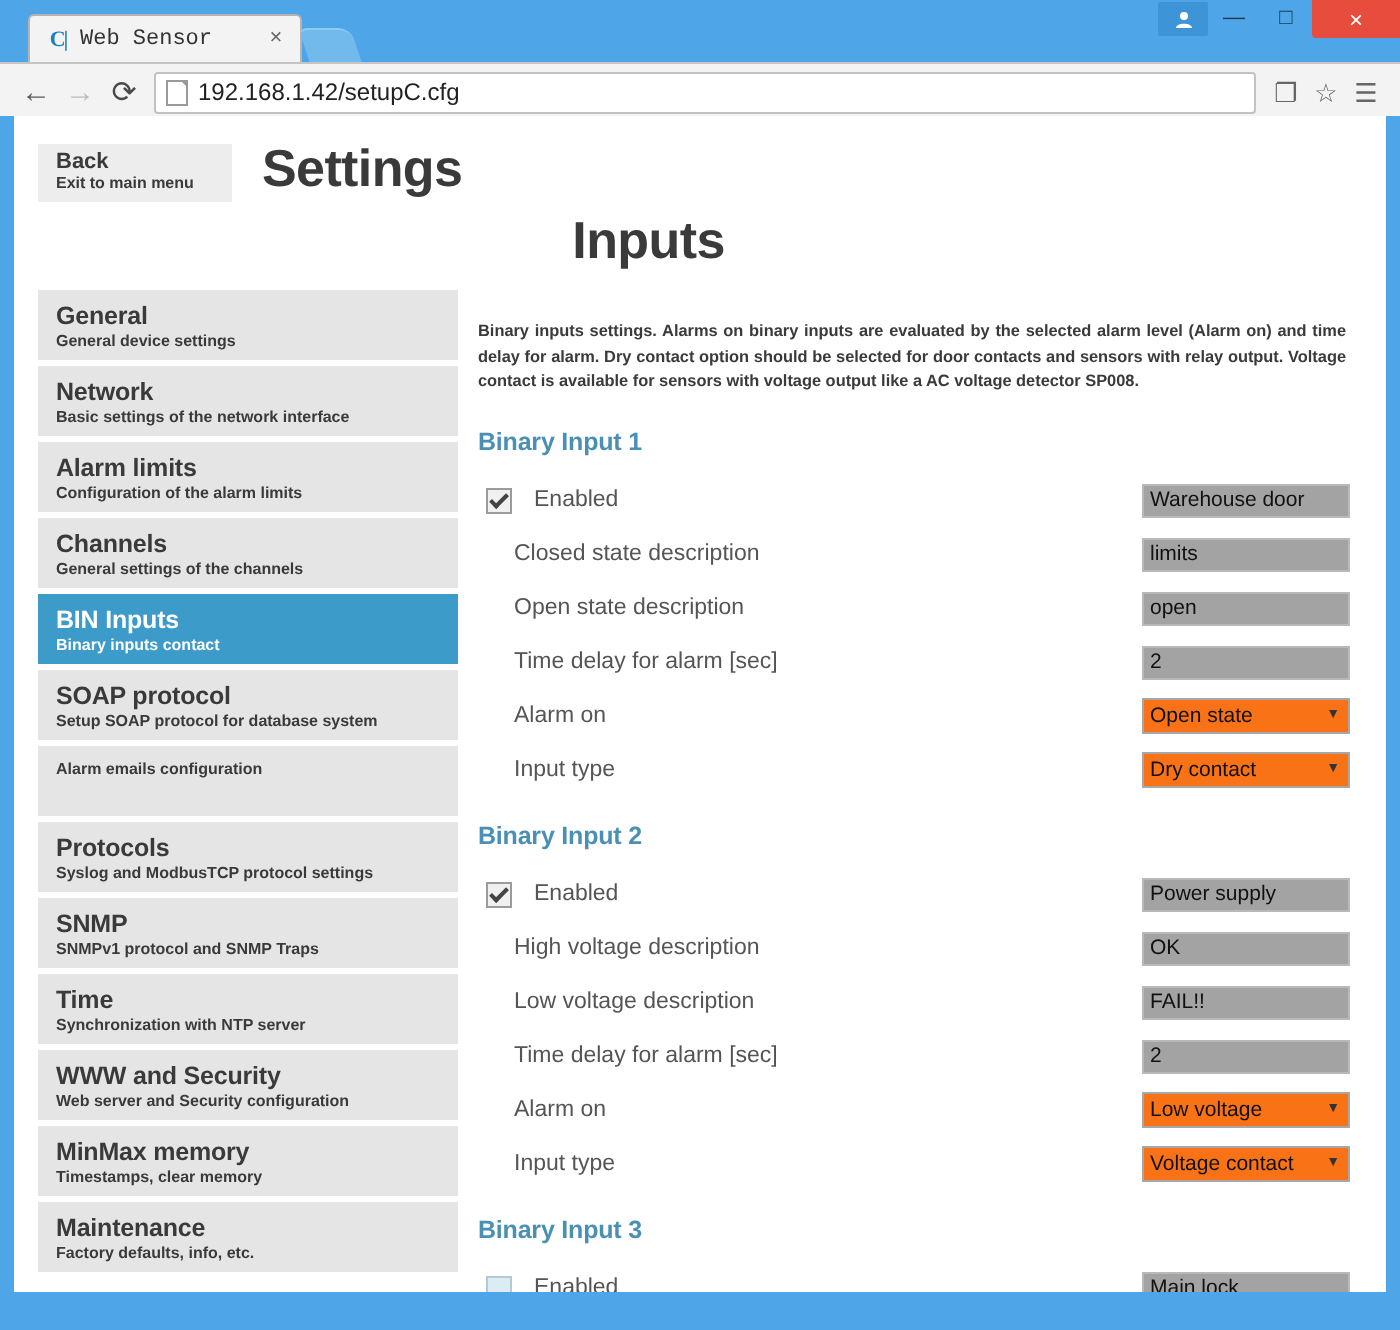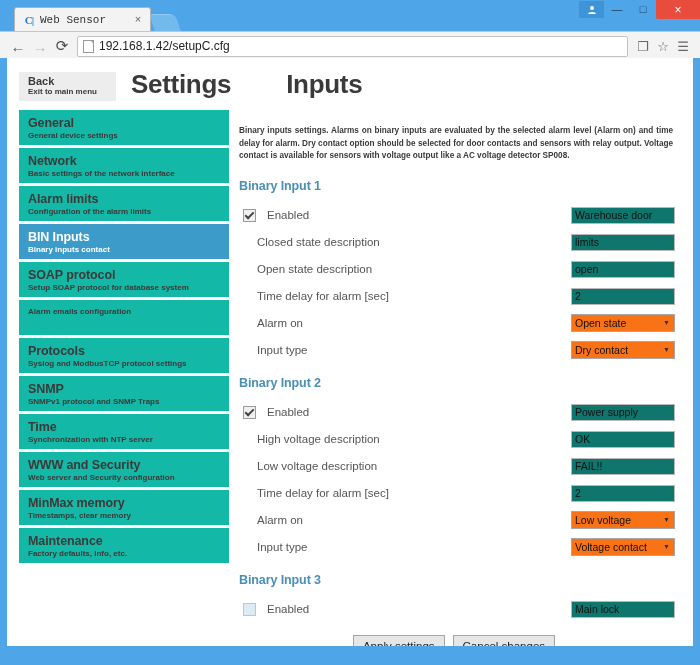--- a/index.html
+++ b/index.html
@@ -184,32 +184,33 @@
     margin-left: 15px;
     line-height: 32px;
     letter-spacing: -0.3px;
   }
   .inputs-title {
     font-size: 26px; font-weight: bold;
     color: #3a3a3a;
     margin-left: 55px;
     line-height: 32px;
     letter-spacing: -0.3px;
+    margin-top: 36px;
   }
 
   
   .body-wrap { display: flex; }
 
   .sidebar {
     width: 222px;
     padding: 9px 0 0 12px;
     flex-shrink: 0;
   }
   .menu-item {
-    background: #14b8a6;
+    background: #e5e5e5;
     margin-bottom: 3px;
     padding: 6px 8px 7px 9px;
     height: 35px;
   }
   .menu-item.active { background: #3d9bc9; }
   .menu-item .m-title {
     font-size: 12.5px; font-weight: bold; color: #3a3a3a;
     line-height: 14px;
     letter-spacing: -0.1px;
   }
@@ -270,21 +271,21 @@
     margin-bottom: 2px;
   }
   .cb-box.unchecked {
     background: #dcecf5;
     border-color: #b5c9d4;
   }
   .fld {
     width: 104px;
     height: 17px;
     border: 1px solid #b9b9b9;
-    background: #0f766e;
+    background: #a3a3a3;
     font-size: 10.5px;
     color: #111;
     padding: 0 3px;
     line-height: 15px;
     flex-shrink: 0;
     overflow: hidden;
     white-space: nowrap;
     font-family: "Liberation Sans", sans-serif;
   }
   .sel {
@@ -382,20 +383,24 @@
               <div class="m-sub">General device settings</div>
             </div>
             <div class="menu-item">
               <div class="m-title">Network</div>
               <div class="m-sub">Basic settings of the network interface</div>
             </div>
             <div class="menu-item">
               <div class="m-title">Alarm limits</div>
               <div class="m-sub">Configuration of the alarm limits</div>
             </div>
+            <div class="menu-item">
+              <div class="m-title">Channels</div>
+              <div class="m-sub">General settings of the channels</div>
+            </div>
             <div class="menu-item active">
               <div class="m-title">BIN Inputs</div>
               <div class="m-sub">Binary inputs contact</div>
             </div>
             <div class="menu-item">
               <div class="m-title">SOAP protocol</div>
               <div class="m-sub">Setup SOAP protocol for database system</div>
             </div>
             <div class="menu-item">
               <div class="m-sub">Alarm emails configuration</div>

